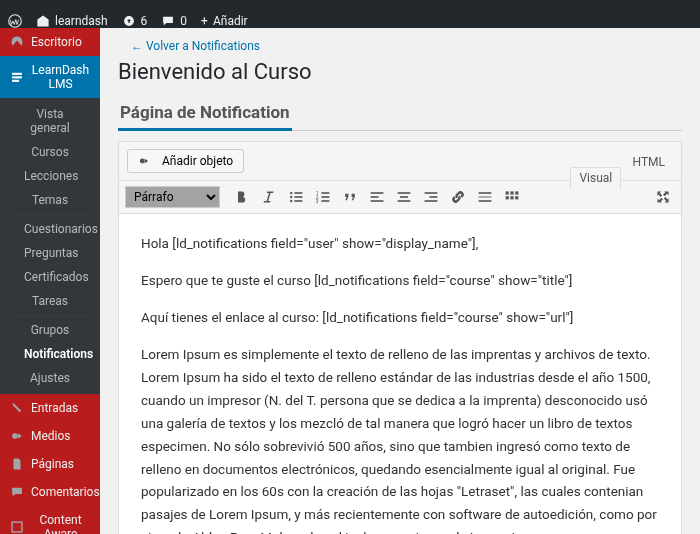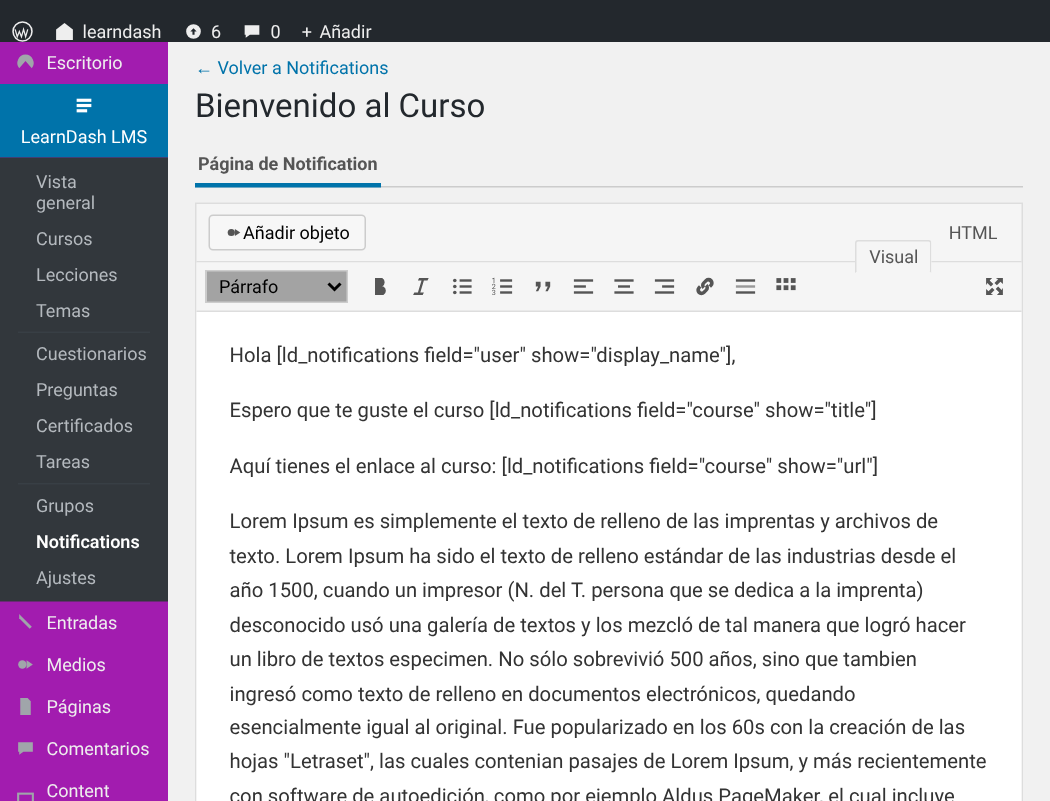--- a/index.html
+++ b/index.html
@@ -1,38 +1,38 @@
 <!DOCTYPE html>
 <html><head>
 <meta charset="utf-8">
 <style>
 * { margin: 0; padding: 0; box-sizing: border-box; font-family: -apple-system, BlinkMacSystemFont, "Segoe UI", Roboto, sans-serif; }
 body { width: 700px; height: 534px; overflow: hidden; background: #f1f1f1; font-size: 13px; color: #444; }
 .topbar { background: #23282d; color: #eee; height: 28px; display: flex; align-items: flex-end; padding: 0 8px; font-size: 12px; gap: 14px; }
 .topbar .tb-item { display: flex; align-items: center; gap: 5px; color: #eee; cursor: pointer; }
 .topbar svg { width: 14px; height: 14px; fill: #eee; }
 .layout { display: flex; height: calc(534px - 28px); }
-.sidebar { width: 112px; background: #a21caf; color: #eee; font-size: 12px; overflow: hidden; }
+.sidebar { width: 100px; background: #b91c1c; color: #eee; font-size: 12px; overflow: hidden; text-align: center; }
 .sidebar .menu-item { padding: 7px 10px; display: flex; align-items: center; gap: 7px; cursor: pointer; color: #eee; }
 .sidebar .menu-item.top { font-size: 12px; }
-.sidebar .menu-item.active { background: #0073aa; color: #fff; flex-direction: column; }
+.sidebar .menu-item.active { background: #0073aa; color: #fff; }
 .sidebar .sub { background: #32373c; padding: 4px 12px; }
 .sidebar .sub-item { padding: 5px 12px; font-size: 12px; color: #b4b9be; cursor: pointer; }
 .sidebar .sub-item.active { color: #fff; font-weight: 600; }
 .sidebar .sep { border-top: 1px solid #383f45; margin: 2px 0; }
 .sidebar svg { width: 14px; height: 14px; fill: #a0a5aa; flex-shrink: 0; }
 .sidebar .menu-item.active svg { fill: #fff; }
 .content { flex: 1; padding: 10px 18px; overflow-y: auto; background: #f1f1f1; }
-.back-link { color: #0073aa; font-size: 12px; }
+.back-link { color: #0073aa; font-size: 12px; margin-left: 13px; }
 .page-title { font-size: 22px; font-weight: 400; color: #23282d; margin: 6px 0 12px 0; }
 .tab-bar { border-bottom: 1px solid #ccc; }
-.tab { display: inline-block; padding: 6px 2px; font-size: 12px; font-weight: 700; color: #555; border-bottom: 3px solid #0073aa; margin-bottom: -1px; }
+.tab { display: inline-block; padding: 6px 2px; font-size: 17px; font-weight: 700; color: #555; border-bottom: 3px solid #0073aa; margin-bottom: -1px; }
 .editor-wrap { border: 1px solid #ddd; background: #f5f5f5; margin-top: 10px; }
 .editor-topbar { display: flex; justify-content: space-between; align-items: center; padding: 7px 8px; border-bottom: 1px solid #ddd; }
-.btn { background: #f7f7f7; border: 1px solid #ccc; border-radius: 3px; padding: 4px 10px; font-size: 12px; display: inline-flex; align-items: center; gap: 0; cursor: pointer; }
+.btn { background: #f7f7f7; border: 1px solid #ccc; border-radius: 3px; padding: 4px 10px; font-size: 12px; display: inline-flex; align-items: center; gap: 12px; cursor: pointer; }
 .tab-switch span { padding: 3px 8px; font-size: 12px; cursor: pointer; color: #555; }
 .tab-switch span.active { background: #f5f5f5; border: 1px solid #ddd; border-bottom: 1px solid #f5f5f5; border-radius: 2px 2px 0 0; position: relative; top: 16px; }
 .toolbar { display: flex; align-items: center; gap: 3px; padding: 4px 6px; background: #f5f5f5; border-bottom: 1px solid #ddd; }
 .toolbar select { font-size: 12px; padding: 2px 4px; border: 1px solid #ccc; background: #a3a3a3; width: 95px; }
 .tbtn { width: 24px; height: 24px; display: flex; align-items: center; justify-content: center; cursor: pointer; border-radius: 2px; }
 .tbtn svg { width: 16px; height: 16px; fill: #555; }
 .toolbar .spacer { flex: 1; }
 .editor-body { background: #fff; padding: 18px 22px; font-family: Georgia, serif; font-size: 13.5px; line-height: 1.7; color: #333; min-height: 280px; }
 .editor-body p { margin-bottom: 14px; }
 </style>

